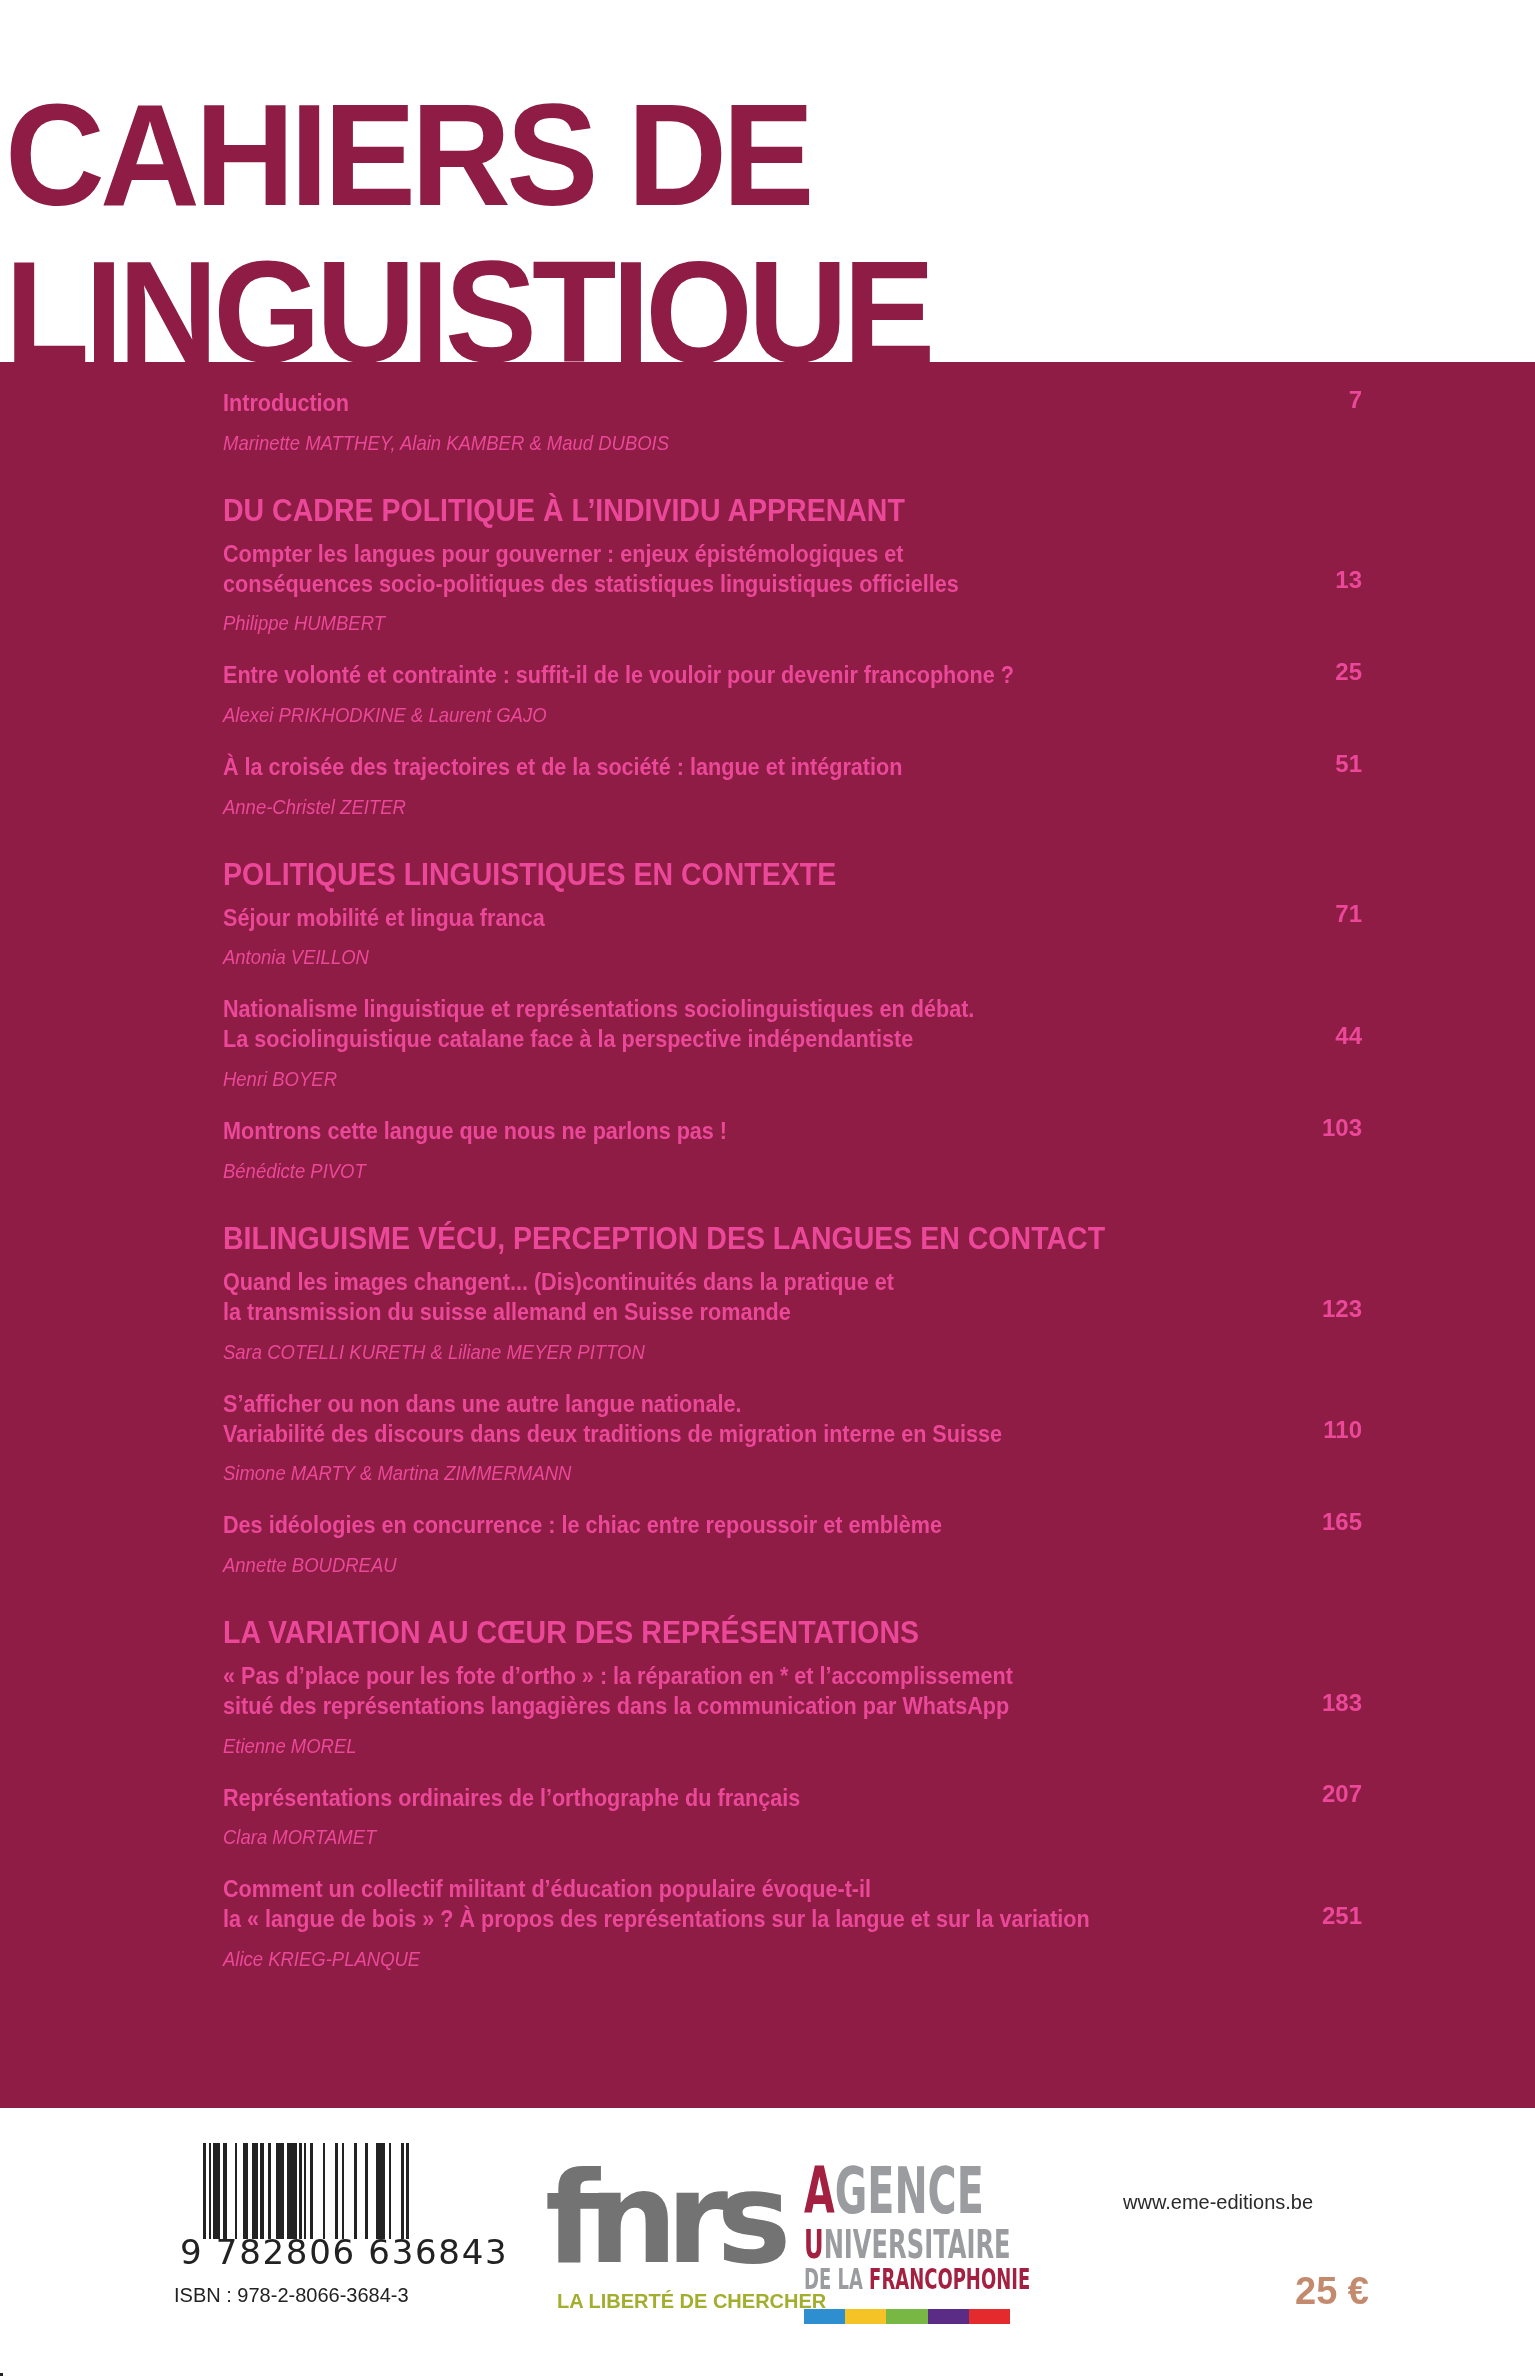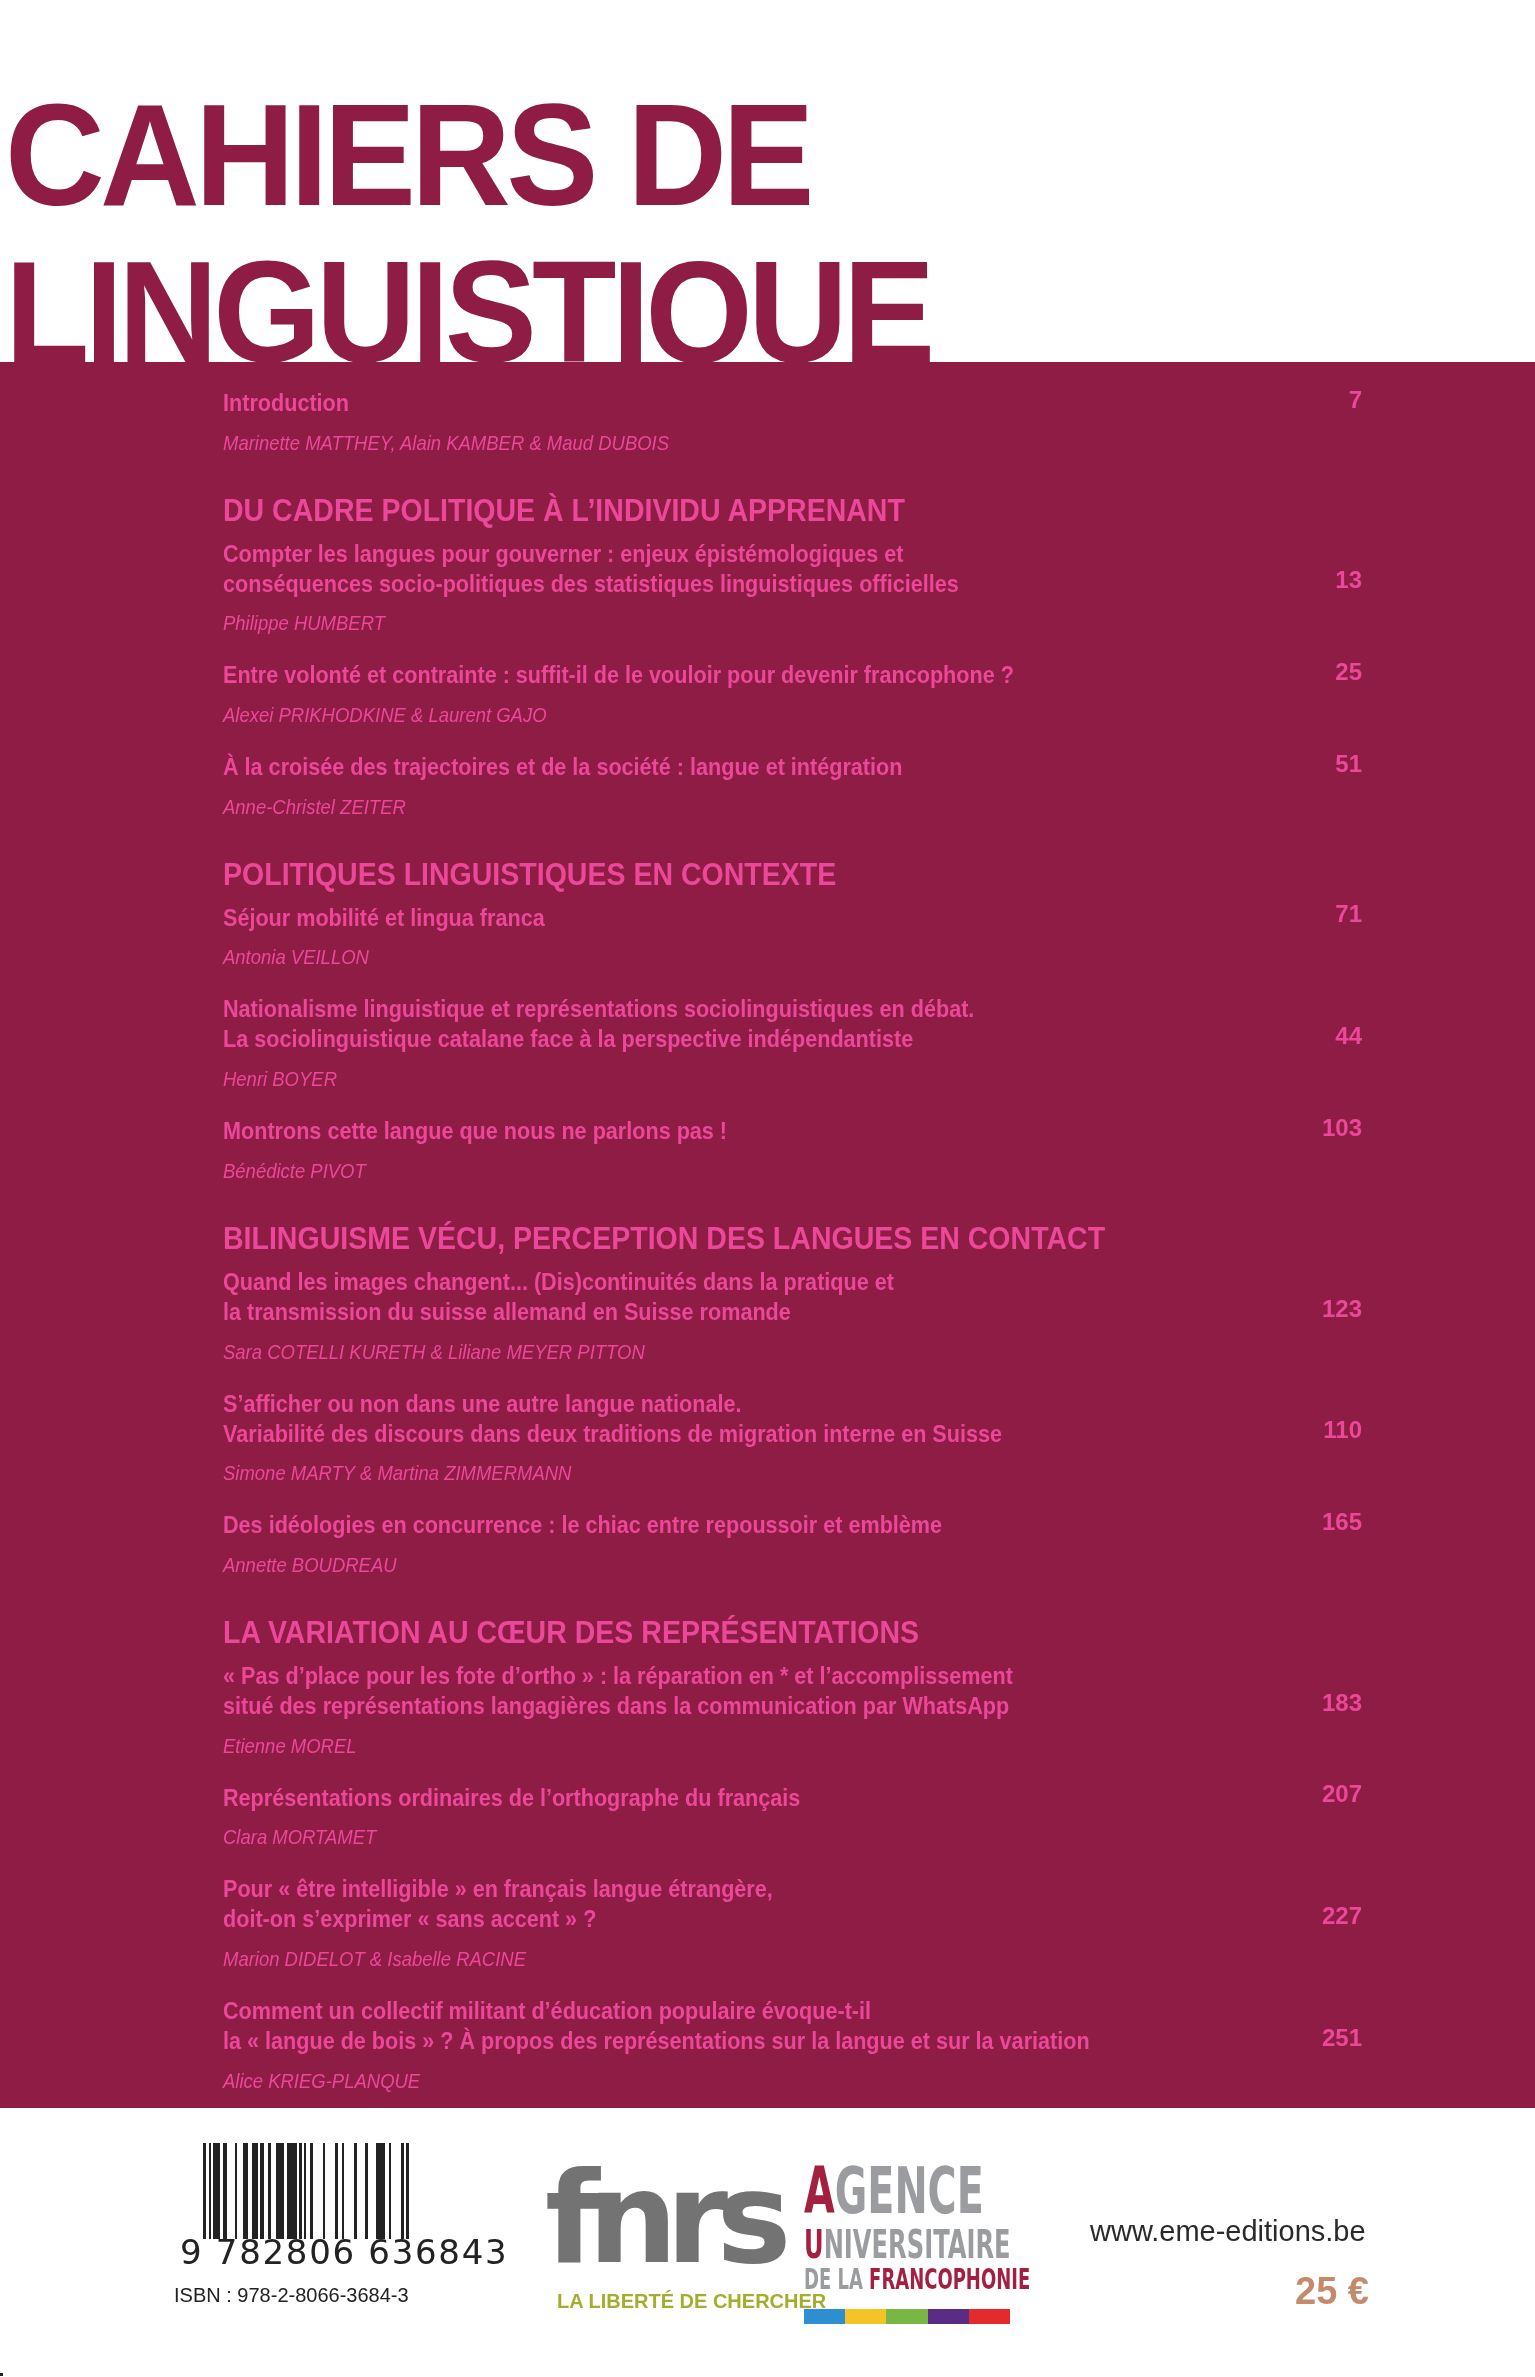--- a/index.html
+++ b/index.html
@@ -71,21 +71,21 @@
     .auf-logo { position: absolute; left: 804px; top: 2159px; width: 210px; }
     .auf-line { font-weight: bold; line-height: 1; white-space: nowrap; color: #9A9C9F;
       font-family: "DejaVu Sans", sans-serif; transform: scaleX(0.62); transform-origin: left top; }
     .auf-line .hl { color: #A32040; }
     .auf-line.a { font-size: 64px; }
     .auf-line.b { font-size: 39px; margin-top: 1.7px; }
     .auf-line.c { font-size: 29px; margin-top: 1.7px; }
     .auf-bar { display: flex; width: 206px; height: 15px; margin-top: 15px; }
     .auf-bar span { flex: 1; }
     .website {
-      position: absolute; left: 1090px; top: 2191px; font-size: 29px; color: #2a2a2a; margin-top: 24px;
+      position: absolute; left: 1123px; top: 2191px; font-size: 20px; color: #2a2a2a;
     }
     .price {
       position: absolute; left: 1295px; top: 2270px; font-size: 38px; font-weight: bold;
       color: #C48A6E;
     }
     .dot { position: absolute; left: 0; top: 2373px; width: 2.5px; height: 2.5px; background: #222; }
   </style>
 </head>
 <body>
 
@@ -161,26 +161,20 @@
   <div class="entry">
     <div class="entry-title">« Pas d’place pour les fote d’ortho » : la réparation en * et l’accomplissement
 situé des représentations langagières dans la communication par WhatsApp</div>
     <div class="entry-page">183</div>
     <div class="entry-author">Etienne MOREL</div>
   </div>
   <div class="entry">
     <div class="entry-title">Représentations ordinaires de l’orthographe du français</div>
     <div class="entry-page">207</div>
     <div class="entry-author">Clara MORTAMET</div>
-  </div>
-  <div class="entry">
-    <div class="entry-title">Pour « être intelligible » en français langue étrangère,
-doit-on s’exprimer « sans accent » ?</div>
-    <div class="entry-page">227</div>
-    <div class="entry-author">Marion DIDELOT &amp; Isabelle RACINE</div>
   </div>
   <div class="entry">
     <div class="entry-title">Comment un collectif militant d’éducation populaire évoque-t-il
 la « langue de bois » ? À propos des représentations sur la langue et sur la variation</div>
     <div class="entry-page">251</div>
     <div class="entry-author">Alice KRIEG-PLANQUE</div>
   </div>
 </div>
 
 <div class="footer"></div>

